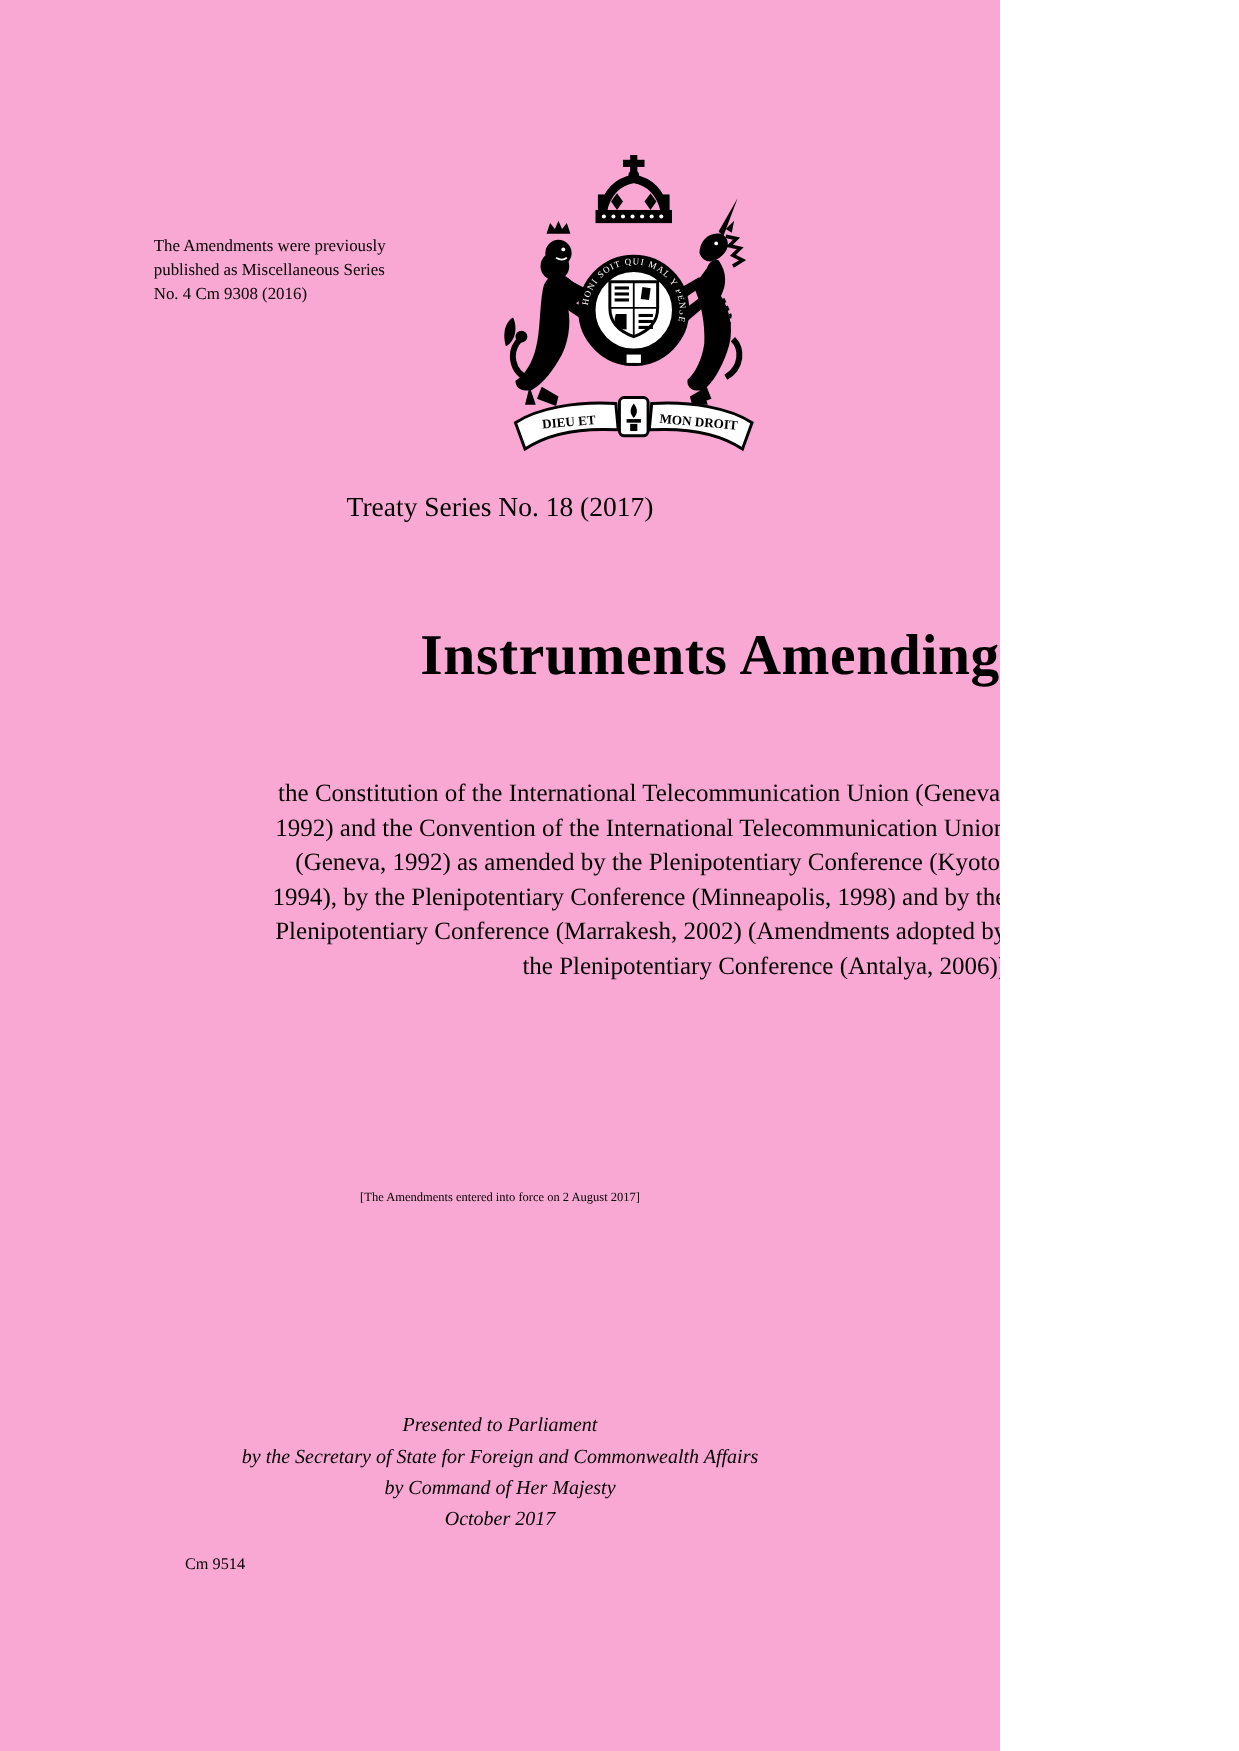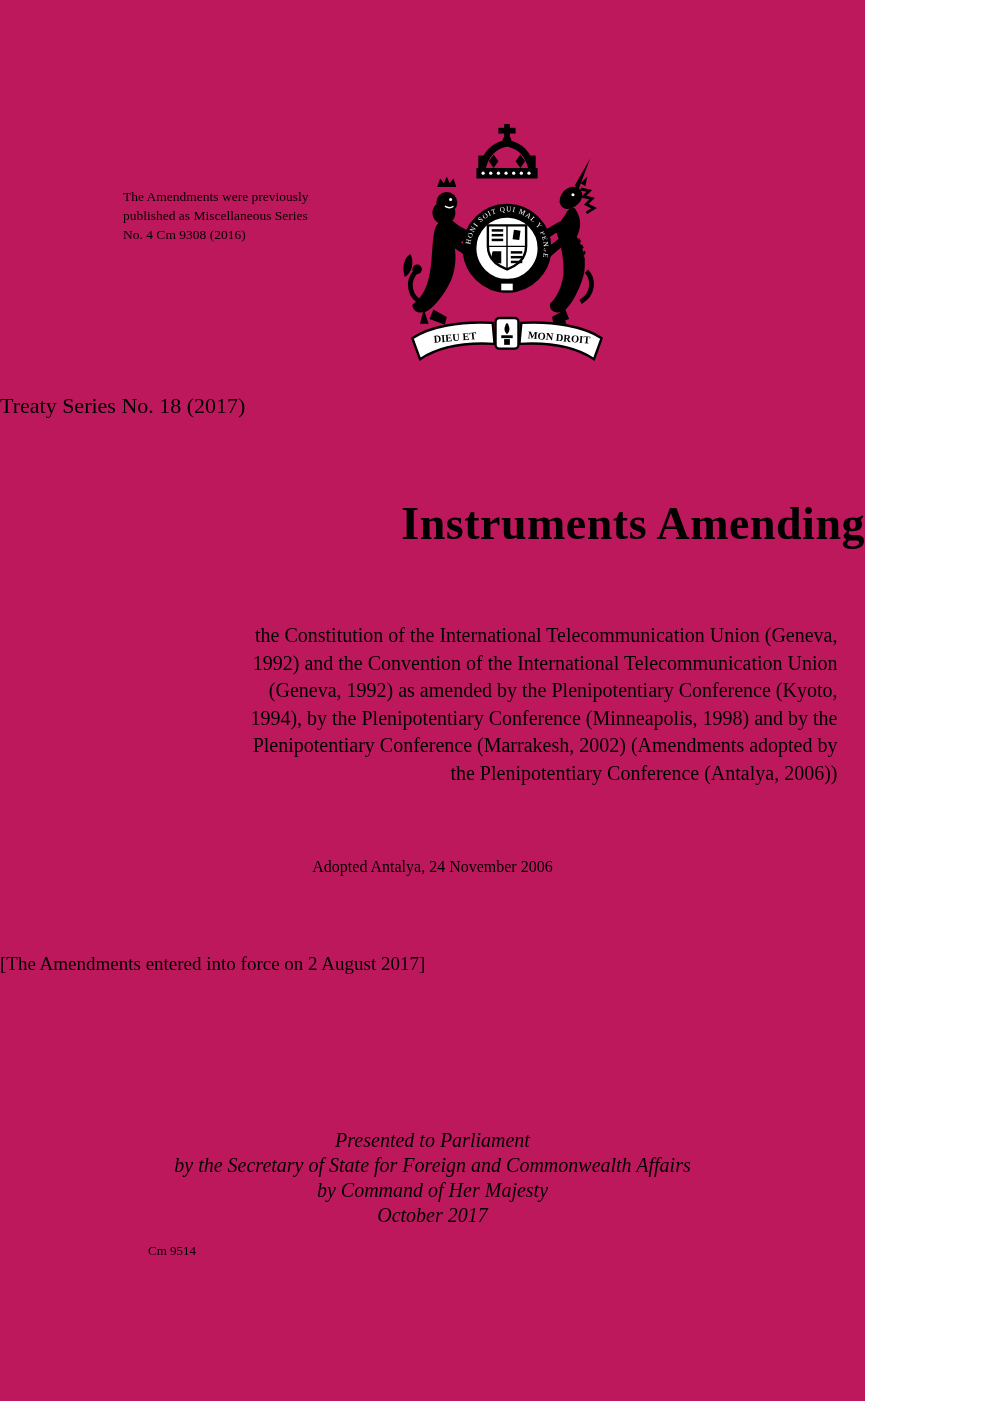--- a/index.html
+++ b/index.html
@@ -2,50 +2,50 @@
 <html><head>
 <meta charset="utf-8">
 <style>
   * { margin:0; padding:0; box-sizing:border-box; }
   html,body { background:#ffffff; }
   body {
     width:991px; height:1401px;
     font-family:"Liberation Serif","DejaVu Serif",serif;
     color:#000;
   }
-  .page { position:relative; width:865px; height:1401px; background:#be185d; overflow:hidden; }
+  .page { position:relative; width:800px; height:1401px; background:#f9a8d4; overflow:hidden; }
   .note {
     position:absolute; left:123px; top:187px;
     font-size:13.5px; line-height:19px; white-space:pre-line; text-align:left;
   }
   .crest { position:absolute; left:397px; top:124px; width:220px; height:239px; }
   .series {
     position:absolute; top:393px; left:0; width:100%;
-    text-align:left; font-size:22px;
+    text-align:center; font-size:22px;
   }
   .title {
     position:absolute; top:497px; left:0; width:100%;
     text-align:right; font-size:46px; font-weight:bold; letter-spacing:0.5px;
   }
   .subtitle {
     position:absolute; top:622px; left:50%; transform:translateX(-50%);
     width:810px; text-align:right; font-size:20px; line-height:27.5px;
     white-space:pre-line;
   }
   .adopted {
     position:absolute; top:858px; left:0; width:100%;
     text-align:center; font-size:16px;
   }
   .force-note {
     position:absolute; top:953px; left:0; width:100%;
-    text-align:left; font-size:19px;
+    text-align:center; font-size:10px;
   }
   .presentation {
     position:absolute; top:1128px; left:0; width:100%;
-    text-align:center; font-size:20px; font-style:italic; line-height:25px;
+    text-align:center; font-size:16px; font-style:italic; line-height:25px;
     white-space:pre-line;
   }
   .cm-number { position:absolute; left:148px; top:1243px; font-size:13px; }
   .crest svg { display:block; width:220px; height:239px; }
   .crest .fill { fill:#000; }
   .crest text { font-family:"Liberation Serif","DejaVu Serif",serif; }
 </style>
 </head>
 <body>
 
@@ -151,21 +151,20 @@
 
   <h1 class="title">Instruments Amending</h1>
 
   <div class="subtitle">the Constitution of the International Telecommunication Union (Geneva,
 1992) and the Convention of the International Telecommunication Union
 (Geneva, 1992) as amended by the Plenipotentiary Conference (Kyoto,
 1994), by the Plenipotentiary Conference (Minneapolis, 1998) and by the
 Plenipotentiary Conference (Marrakesh, 2002) (Amendments adopted by
 the Plenipotentiary Conference (Antalya, 2006))</div>
 
-  <div class="adopted">Adopted Antalya, 24 November 2006</div>
 
   <div class="force-note">[The Amendments entered into force on 2 August 2017]</div>
 
   <div class="presentation">Presented to Parliament
 by the Secretary of State for Foreign and Commonwealth Affairs
 by Command of Her Majesty
 October 2017</div>
 
   <div class="cm-number">Cm 9514</div>
 

